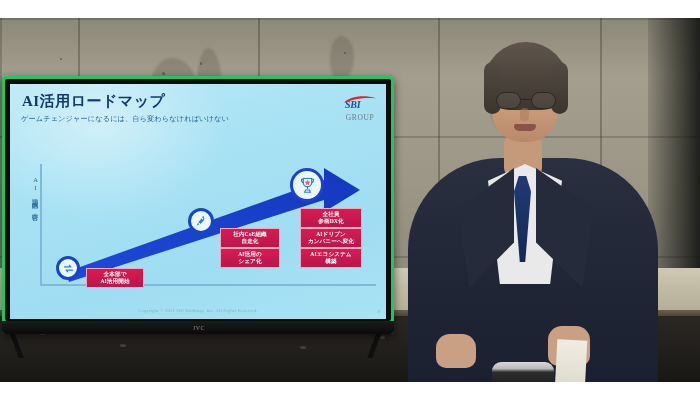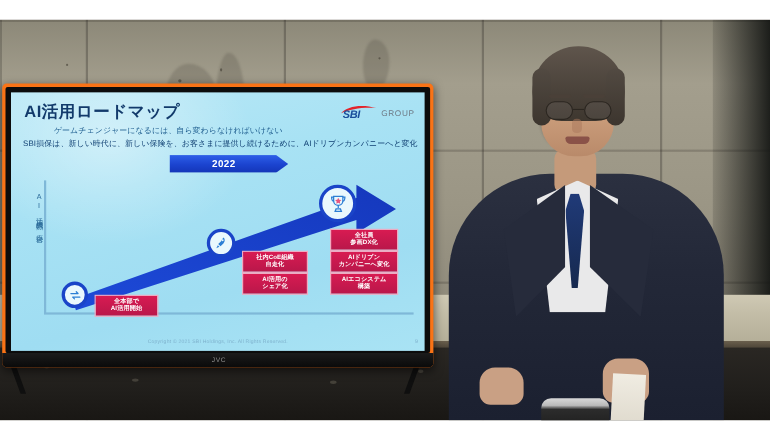--- a/index.html
+++ b/index.html
@@ -27,45 +27,45 @@
   .table-top{position:absolute;left:0;top:250px;width:700px;height:44px;
     background:linear-gradient(180deg,#cfc9b4 0%,#c2bca6 42%,#b4ae98 100%);}
   .table-edge{position:absolute;left:0;top:292px;width:700px;height:7px;
     background:linear-gradient(180deg,#6a5f4d,#4a4236);}
   .table-front{position:absolute;left:0;top:298px;width:700px;height:66px;
     background:linear-gradient(180deg,#2a2723 0%,#211f1c 55%,#191714 100%);}
   .table-front .speck{background:rgba(190,182,160,.22);}
 
   
   .tv{position:absolute;left:2px;top:58px;width:392px;height:258px;
-    background:#f97316;border-radius:4px;
-    box-shadow:0 3px 9px rgba(0,0,0,.55);}
+    background:#22c55e;border-radius:4px;
+    box-shadow:0 3px 9px rgba(0,0,0,.55);font-family:Liberation Serif, serif;}
   .tv-bezel{position:absolute;left:3px;top:3px;width:386px;height:242px;
     background:#0c0c0c;border-radius:2px;}
   .tv-chin{position:absolute;left:0;bottom:0;width:392px;height:13px;
     background:linear-gradient(180deg,#1b1b1b,#0a0a0a);border-radius:0 0 4px 4px;}
   .tv-logo{position:absolute;left:176px;bottom:2px;width:42px;height:8px;
     color:#8f8f8f;font-size:6px;letter-spacing:.5px;text-align:center;line-height:8px;}
   .tv-leg{position:absolute;width:5px;height:26px;background:#0f0f0f;}
   .tv-leg.l{left:14px;top:314px;transform:skewX(20deg);}
   .tv-leg.r{left:372px;top:314px;transform:skewX(-20deg);}
 
   
   .slide{position:absolute;left:8px;top:8px;width:376px;height:235px;
     background:linear-gradient(165deg,#b9e8f6 0%,#a8e2f4 34%,#9fddf2 70%,#a9e3f4 100%);
     overflow:hidden;}
   .slide-glow{position:absolute;left:-40px;top:-60px;width:260px;height:200px;
     background:radial-gradient(ellipse at center,rgba(255,255,255,.42),rgba(255,255,255,0) 70%);}
 
   .slide-title{position:absolute;left:12px;top:8px;font-size:15px;font-weight:bold;
     color:#123a6b;letter-spacing:.5px;}
-  .slide-sub1{position:absolute;left:11px;top:30px;font-size:7.2px;color:#1d5c8e;letter-spacing:.1px;margin-left:28px;}
+  .slide-sub1{position:absolute;left:11px;top:30px;font-size:7.2px;color:#1d5c8e;letter-spacing:.1px;}
   .slide-sub2{position:absolute;left:11px;top:42px;font-size:7.2px;color:#0f3f72;letter-spacing:.1px;}
 
-  .sbi-logo{position:absolute;right:9px;top:11px;display:flex;align-items:center;gap:3px;}
+  .sbi-logo{position:absolute;right:9px;top:11px;display:flex;align-items:center;gap:3px;flex-direction:column;}
   .sbi-mark{position:relative;width:34px;height:15px;}
   .sbi-swoosh{position:absolute;left:0;top:0;width:34px;height:9px;}
   .sbi-text{position:absolute;left:2px;top:4px;font-size:10px;font-weight:bold;font-style:italic;color:#1a4f9c;letter-spacing:-.3px;}
   .sbi-group{font-size:7.5px;color:#6e7a86;letter-spacing:.6px;}
 
   
   .years{position:absolute;left:20px;top:57px;width:346px;height:16px;}
   .chev{position:absolute;top:0;height:16px;
     background:linear-gradient(180deg,#2d5fe8 0%,#1b43cf 55%,#1436b8 100%);
     clip-path:polygon(0 0, calc(100% - 11px) 0, 100% 50%, calc(100% - 11px) 100%, 0 100%);
@@ -188,34 +188,32 @@
       <div class="tv-bezel"></div>
       <div class="tv-chin">
         <div class="tv-logo">JVC</div>
       </div>
 
       <div class="slide">
         <div class="slide-glow"></div>
 
         <div class="slide-title">AI活用ロードマップ</div>
         <div class="slide-sub1">ゲームチェンジャーになるには、自ら変わらなければいけない</div>
-        <div class="slide-sub2">SBI損保は、新しい時代に、新しい保険を、お客さまに提供し続けるために、AIドリブンカンパニーへと変化</div>
 
         <div class="sbi-logo">
           <div class="sbi-mark">
             <svg class="sbi-swoosh" viewBox="0 0 34 9">
               <path d="M1,8 C6,1.5 20,-0.5 33,3.2 C22,2.2 9,4 1,8 Z" fill="#e3242b"></path>
             </svg>
             <div class="sbi-text">SBI</div>
           </div>
           <div class="sbi-group">GROUP</div>
         </div>
 
         <div class="years">
-          <div class="chev" style="left:124px;width:108px">2022</div>
         </div>
 
         <div class="axis-v"></div>
         <div class="axis-h"></div>
         <div class="axis-label">AI活用成熟の度合い</div>
 
         <div class="trend">
           <svg width="340" height="128" viewBox="0 0 340 128">
             <defs>
               <linearGradient id="ag" x1="0" y1="1" x2="1" y2="0">

